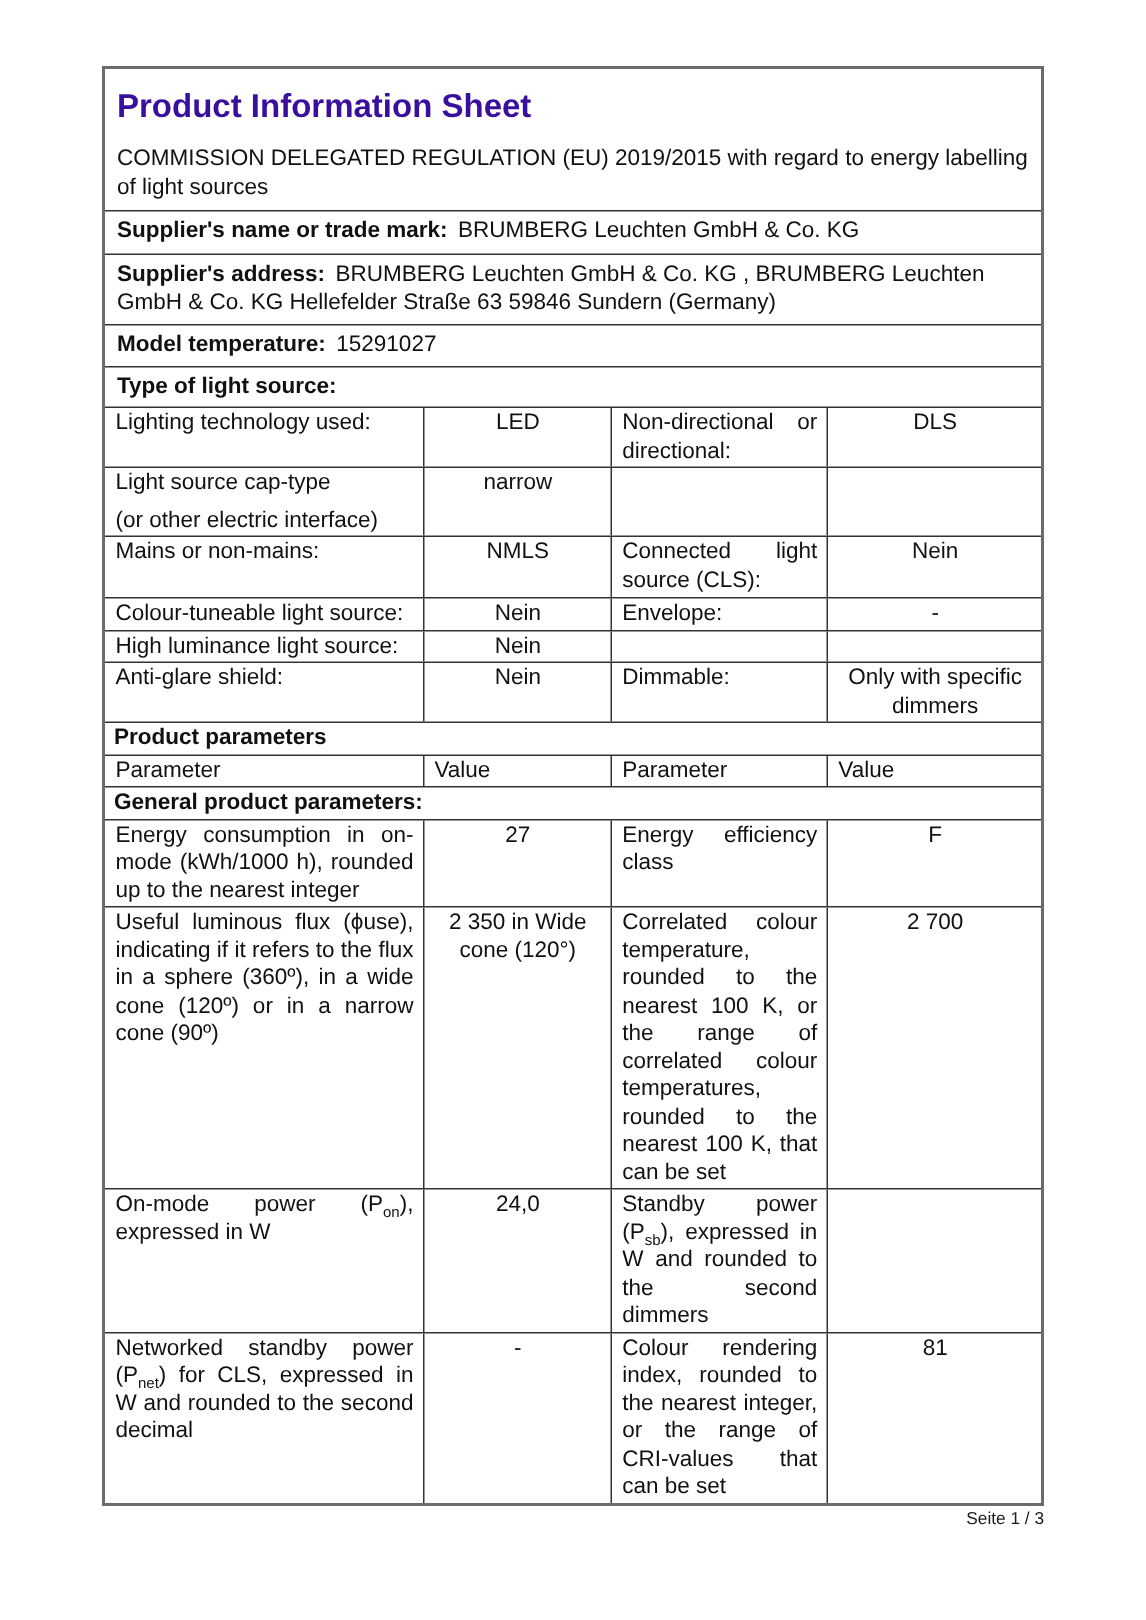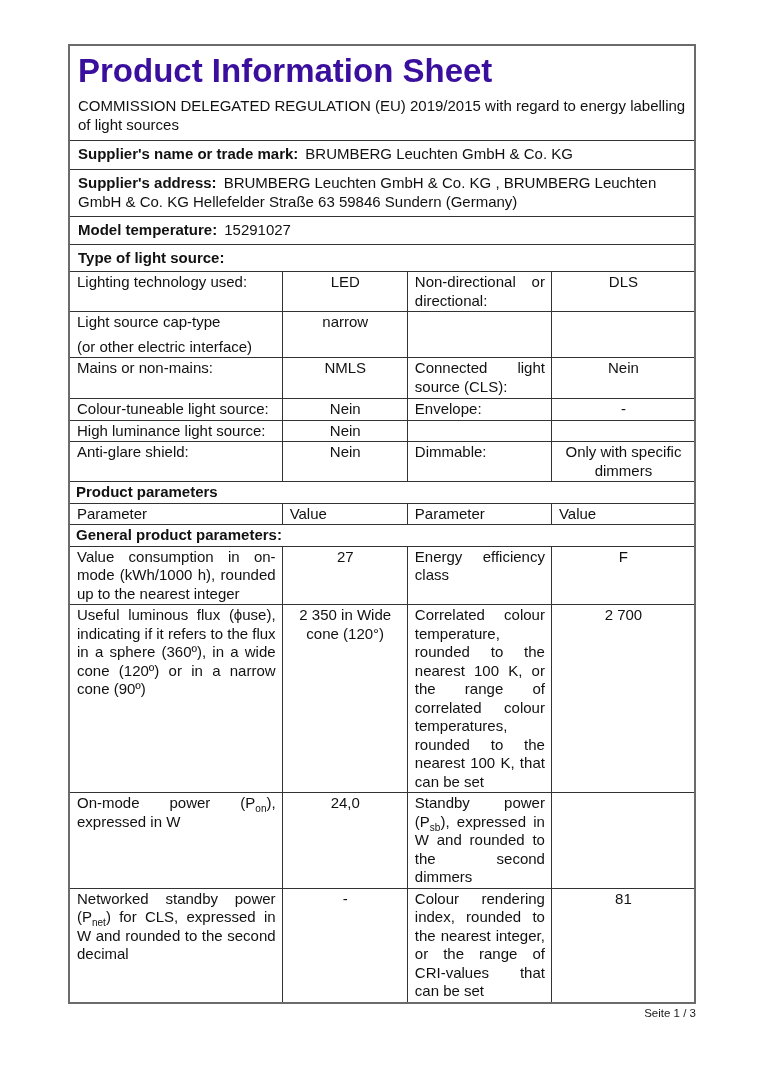--- a/index.html
+++ b/index.html
@@ -19,21 +19,21 @@
     width: 628px;
     border: 2px solid #6b6b6b;
     background: #fff;
   }
   .doc > div { border-bottom: 1.5px solid #333; }
   .doc > div:last-child { border-bottom: none; }
 
   
   .hdrblock { padding: 4px 8px 6px 8px; min-height: 88px; }
   .title {
-    font-size: 33px;
+    font-size: 22px;
     line-height: 34px;
     font-weight: bold;
     margin-top: 4px;
     letter-spacing: 0;
   }
   .regulation { margin-top: 9px; }
 
   
   .kvrow { padding: 4px 8px; }
   .kvrow .k { font-weight: bold; }
@@ -151,21 +151,21 @@
   <div class="g4 r-phdr">
     <div class="cell">Parameter</div>
     <div class="cell">Value</div>
     <div class="cell">Parameter</div>
     <div class="cell">Value</div>
   </div>
 
   <div class="secrow">General product parameters:</div>
 
   <div class="g4 r-pr1">
-    <div class="cell lbl">Value consumption in on-mode (kWh/1000 h), rounded up to the nearest integer</div>
+    <div class="cell lbl">Energy consumption in on-mode (kWh/1000 h), rounded up to the nearest integer</div>
     <div class="cell val">27</div>
     <div class="cell lbl">Energy efficiency class</div>
     <div class="cell val">F</div>
   </div>
 
   <div class="g4 r-pr2">
     <div class="cell lbl">Useful luminous flux (ϕuse), indicating if it refers to the flux in a sphere (360º), in a wide cone (120º) or in a narrow cone (90º)</div>
     <div class="cell val">2 350 in Wide cone (120°)</div>
     <div class="cell lbl">Correlated colour temperature, rounded to the nearest 100 K, or the range of correlated colour temperatures, rounded to the nearest 100 K, that can be set</div>
     <div class="cell val">2 700</div>

